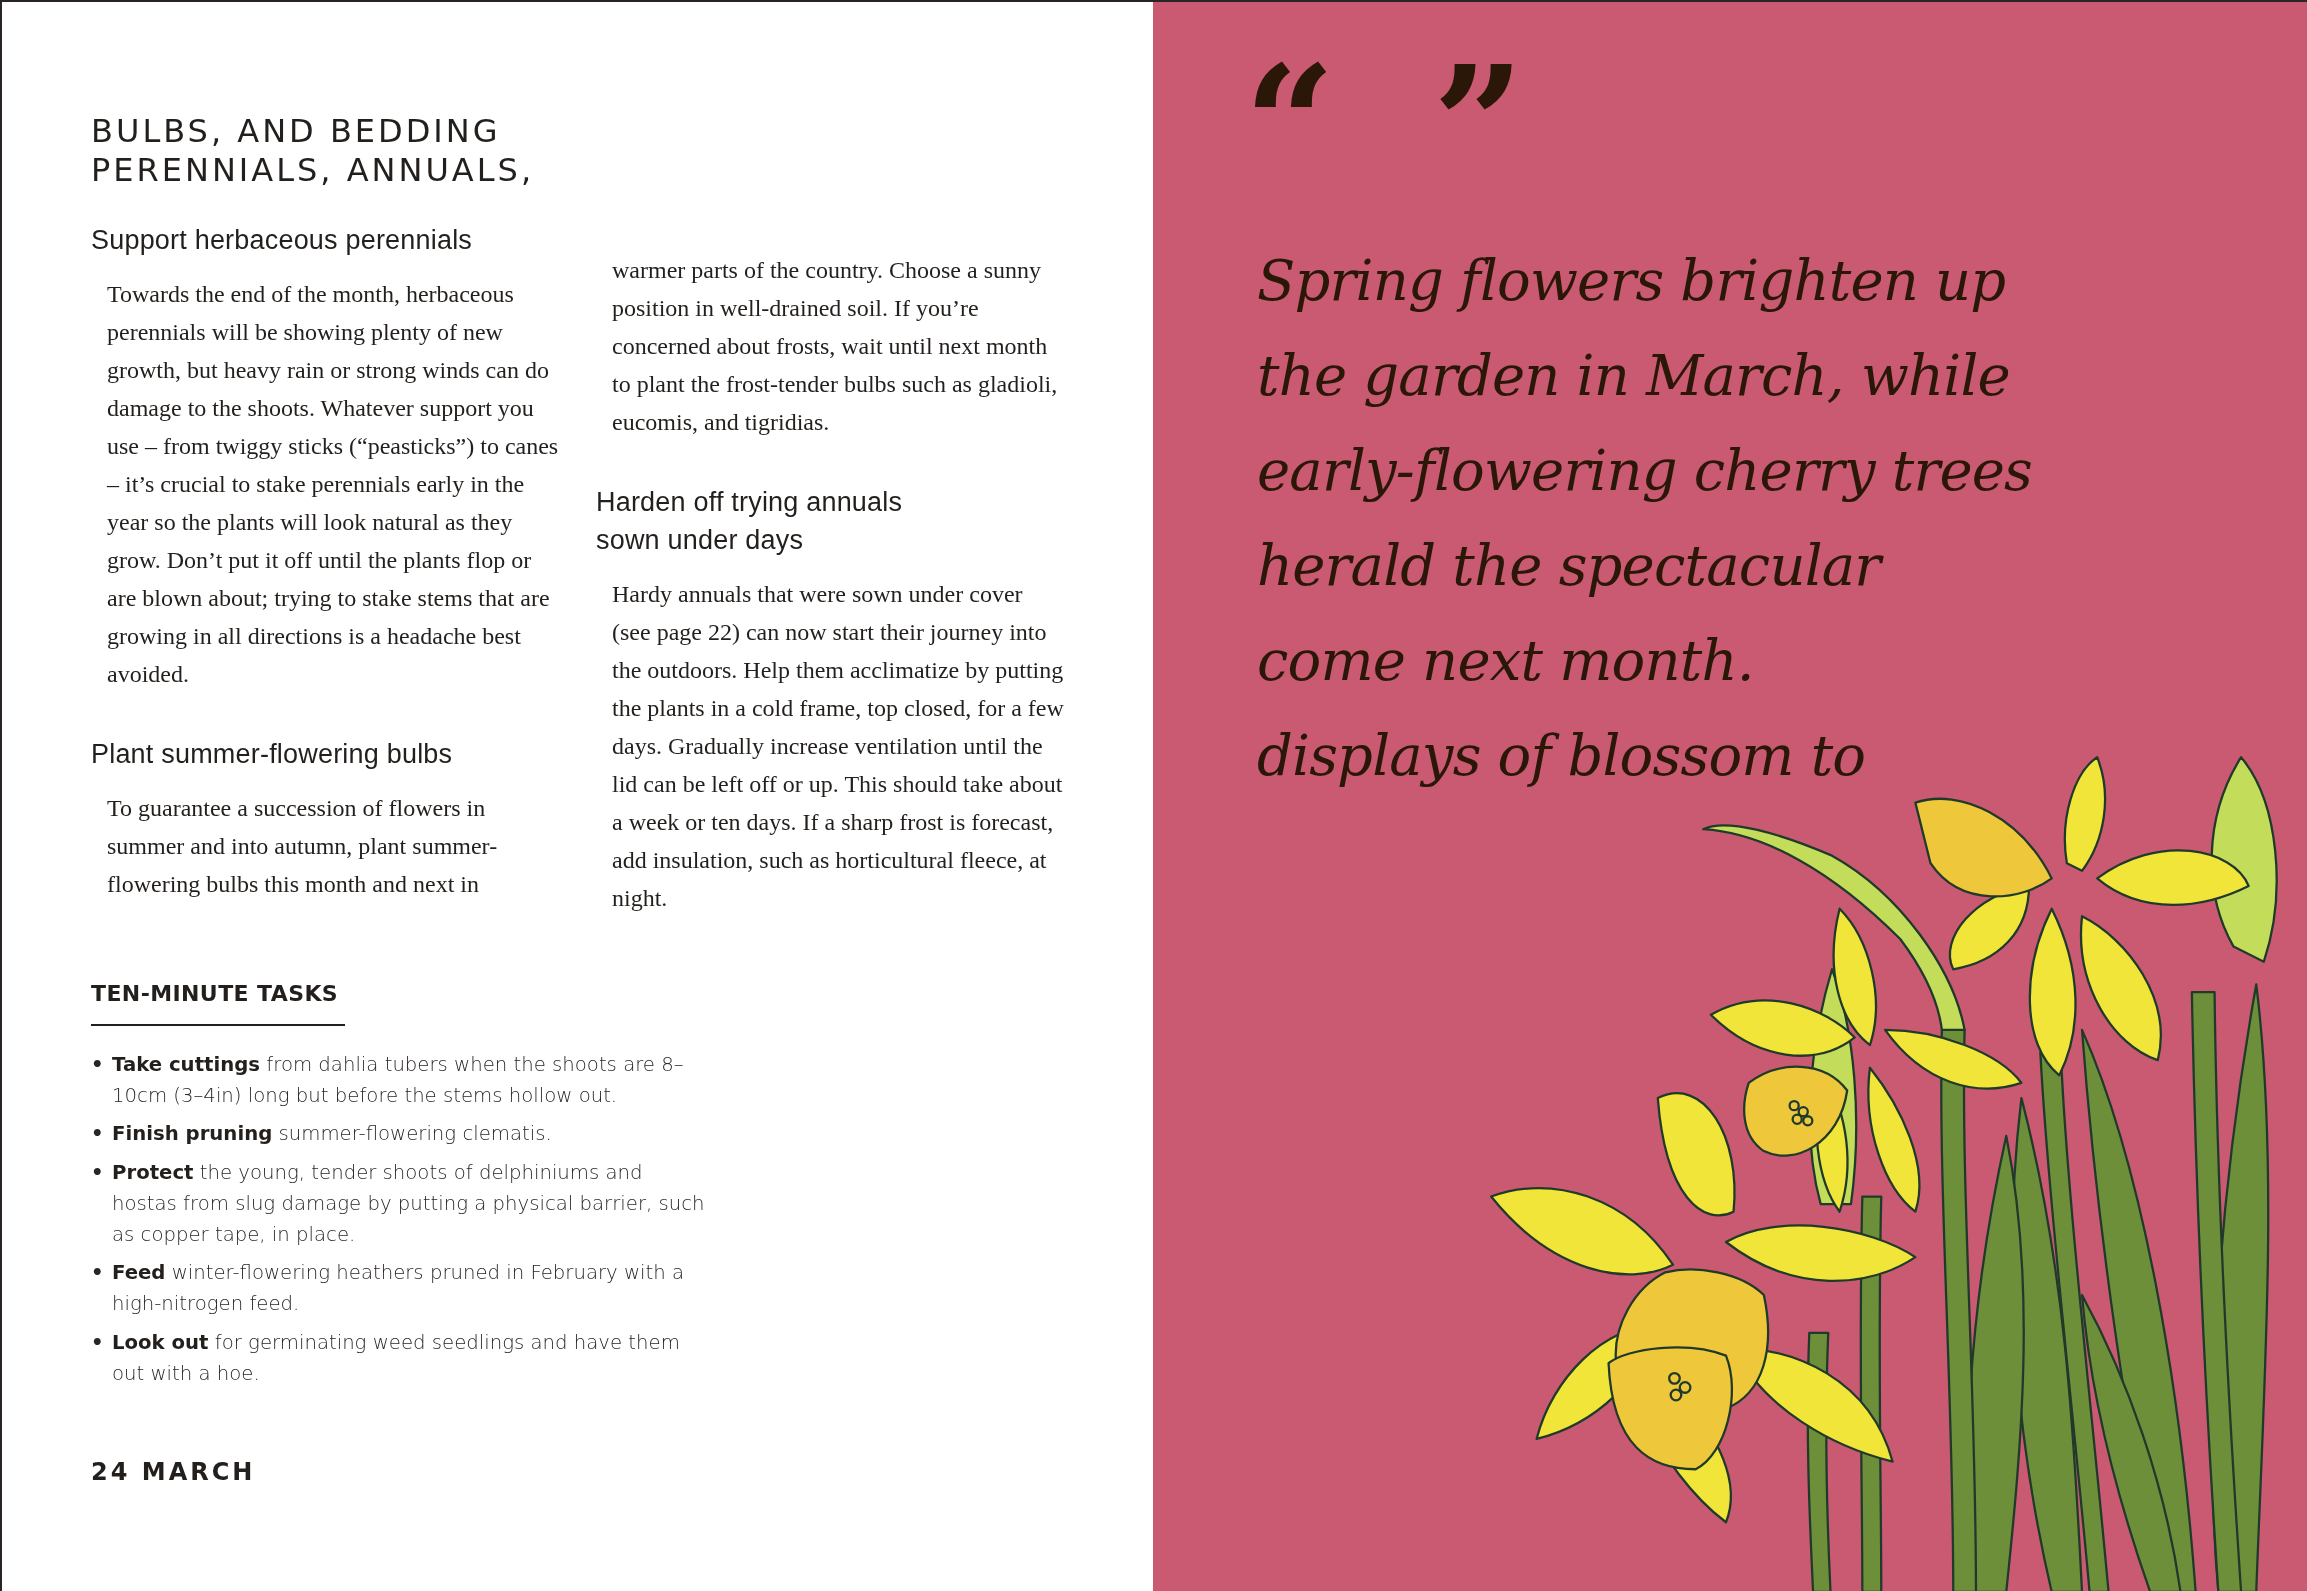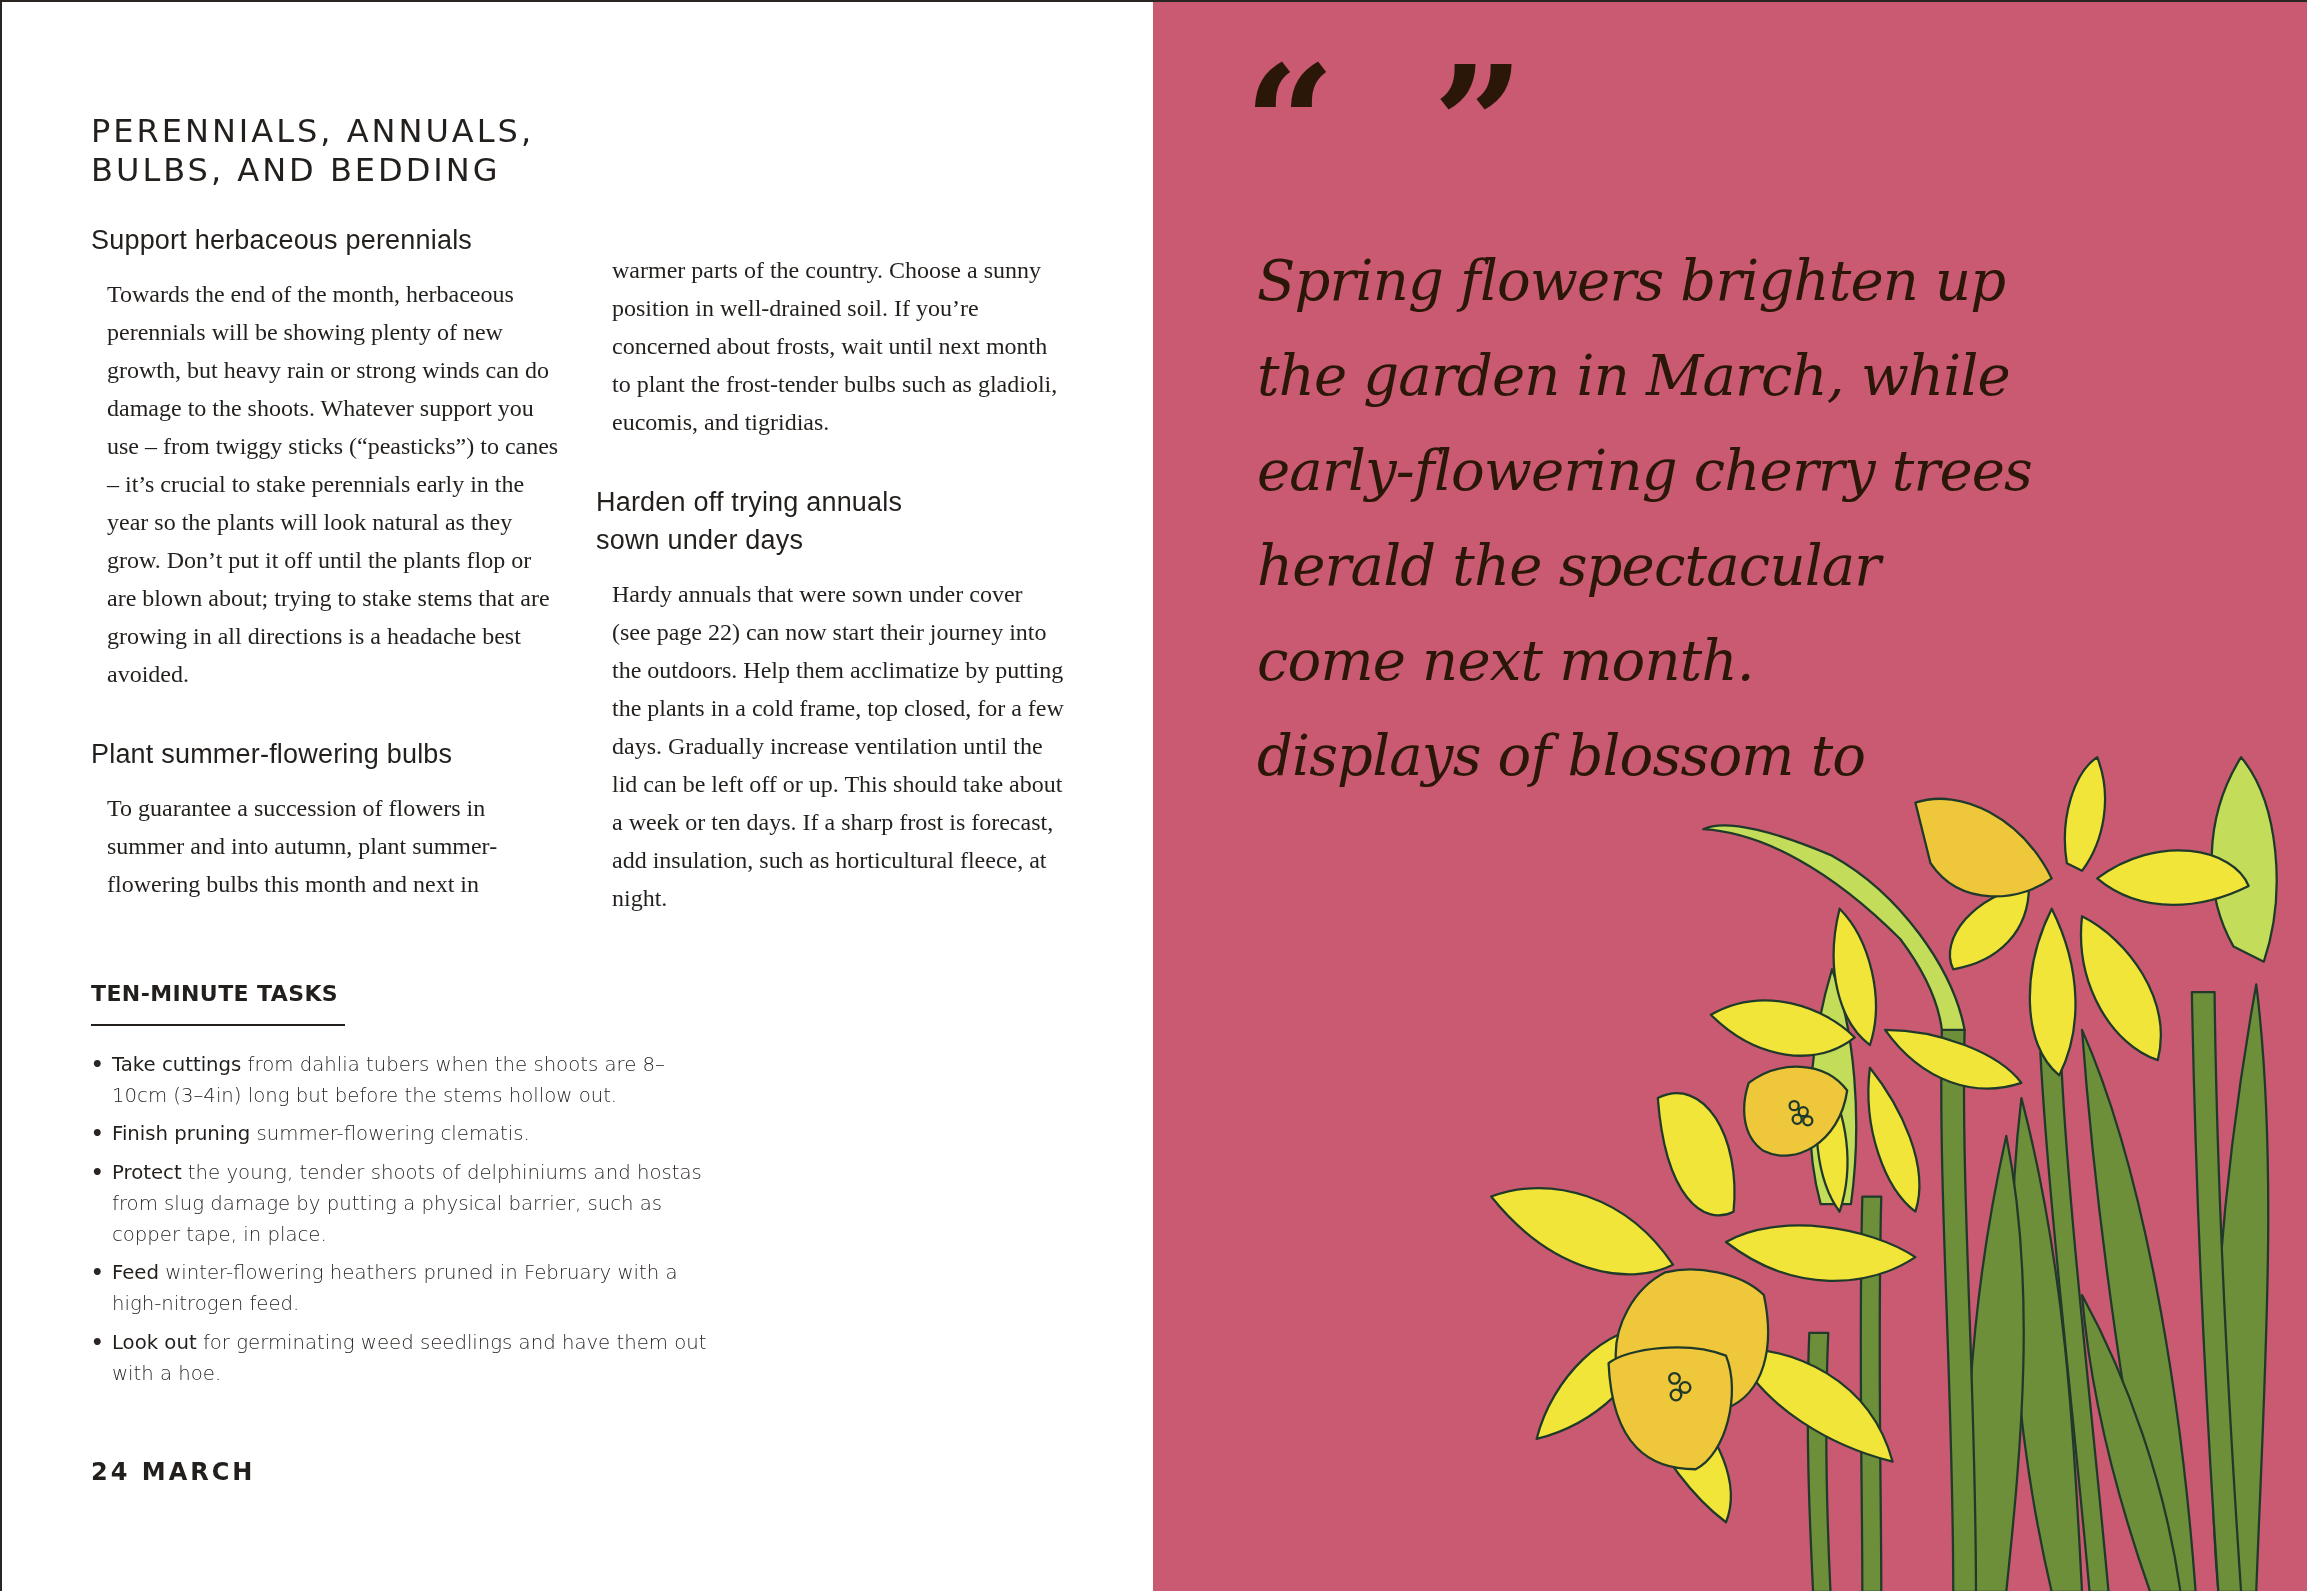--- a/index.html
+++ b/index.html
@@ -45,21 +45,21 @@
   }
   .tasks-rule { width: 254px; height: 1.5px; background: #231f1c; margin-top: 15px; margin-bottom: 23px; }
   .tasks-list { list-style: none; margin: 0; padding: 0; }
   .tasks-list li {
     position: relative; padding-left: 21px;
     font-family: "DejaVu Sans", sans-serif; font-weight: 300;
     font-size: 19.7px; line-height: 31px; color: #2b2623;
     margin-bottom: 7.6px;
   }
   .tasks-list li .bullet { position: absolute; left: 0; top: 0; font-weight: 700; }
-  .tasks-list li .lead { font-weight: 400; color: #231f1c; }
+  .tasks-list li .lead { font-weight: 700; color: #231f1c; }
 
   .folio {
     position: absolute; left: 91px; top: 1458px;
     font-family: "DejaVu Sans", sans-serif; font-weight: 700;
     font-size: 24px; letter-spacing: 3px; color: #231f1c;
   }
 
   .quote-marks {
     position: absolute; left: 91px; top: 45px;
     font-family: "DejaVu Serif", serif; font-weight: 700;
@@ -78,22 +78,22 @@
 </style>
 </head>
 <body>
 
 <div class="frame-top"></div>
 <div class="frame-left"></div>
 <div class="frame-bottom"></div>
 
 <section class="page-left">
   <h1 class="section-heading">
+    <span style="display:block">BULBS, AND BEDDING</span>
     <span style="display:block">PERENNIALS, ANNUALS,</span>
-    <span style="display:block">BULBS, AND BEDDING</span>
   </h1>
 
   <div class="col col-1">
     <h2 class="subhead">Support herbaceous perennials</h2>
     <p class="body-text">Towards the end of the month, herbaceous perennials will be showing plenty of new growth, but heavy rain or strong winds can do damage to the shoots. Whatever support you use – from twiggy sticks (“peasticks”) to canes – it’s crucial to stake perennials early in the year so the plants will look natural as they grow. Don’t put it off until the plants flop or are blown about; trying to stake stems that are growing in all directions is a headache best avoided.</p>
     <div class="gap"></div>
     <h2 class="subhead">Plant summer-flowering bulbs</h2>
     <p class="body-text">To guarantee a succession of flowers in summer and into autumn, plant summer-flowering bulbs this month and next in</p>
   </div>
 

